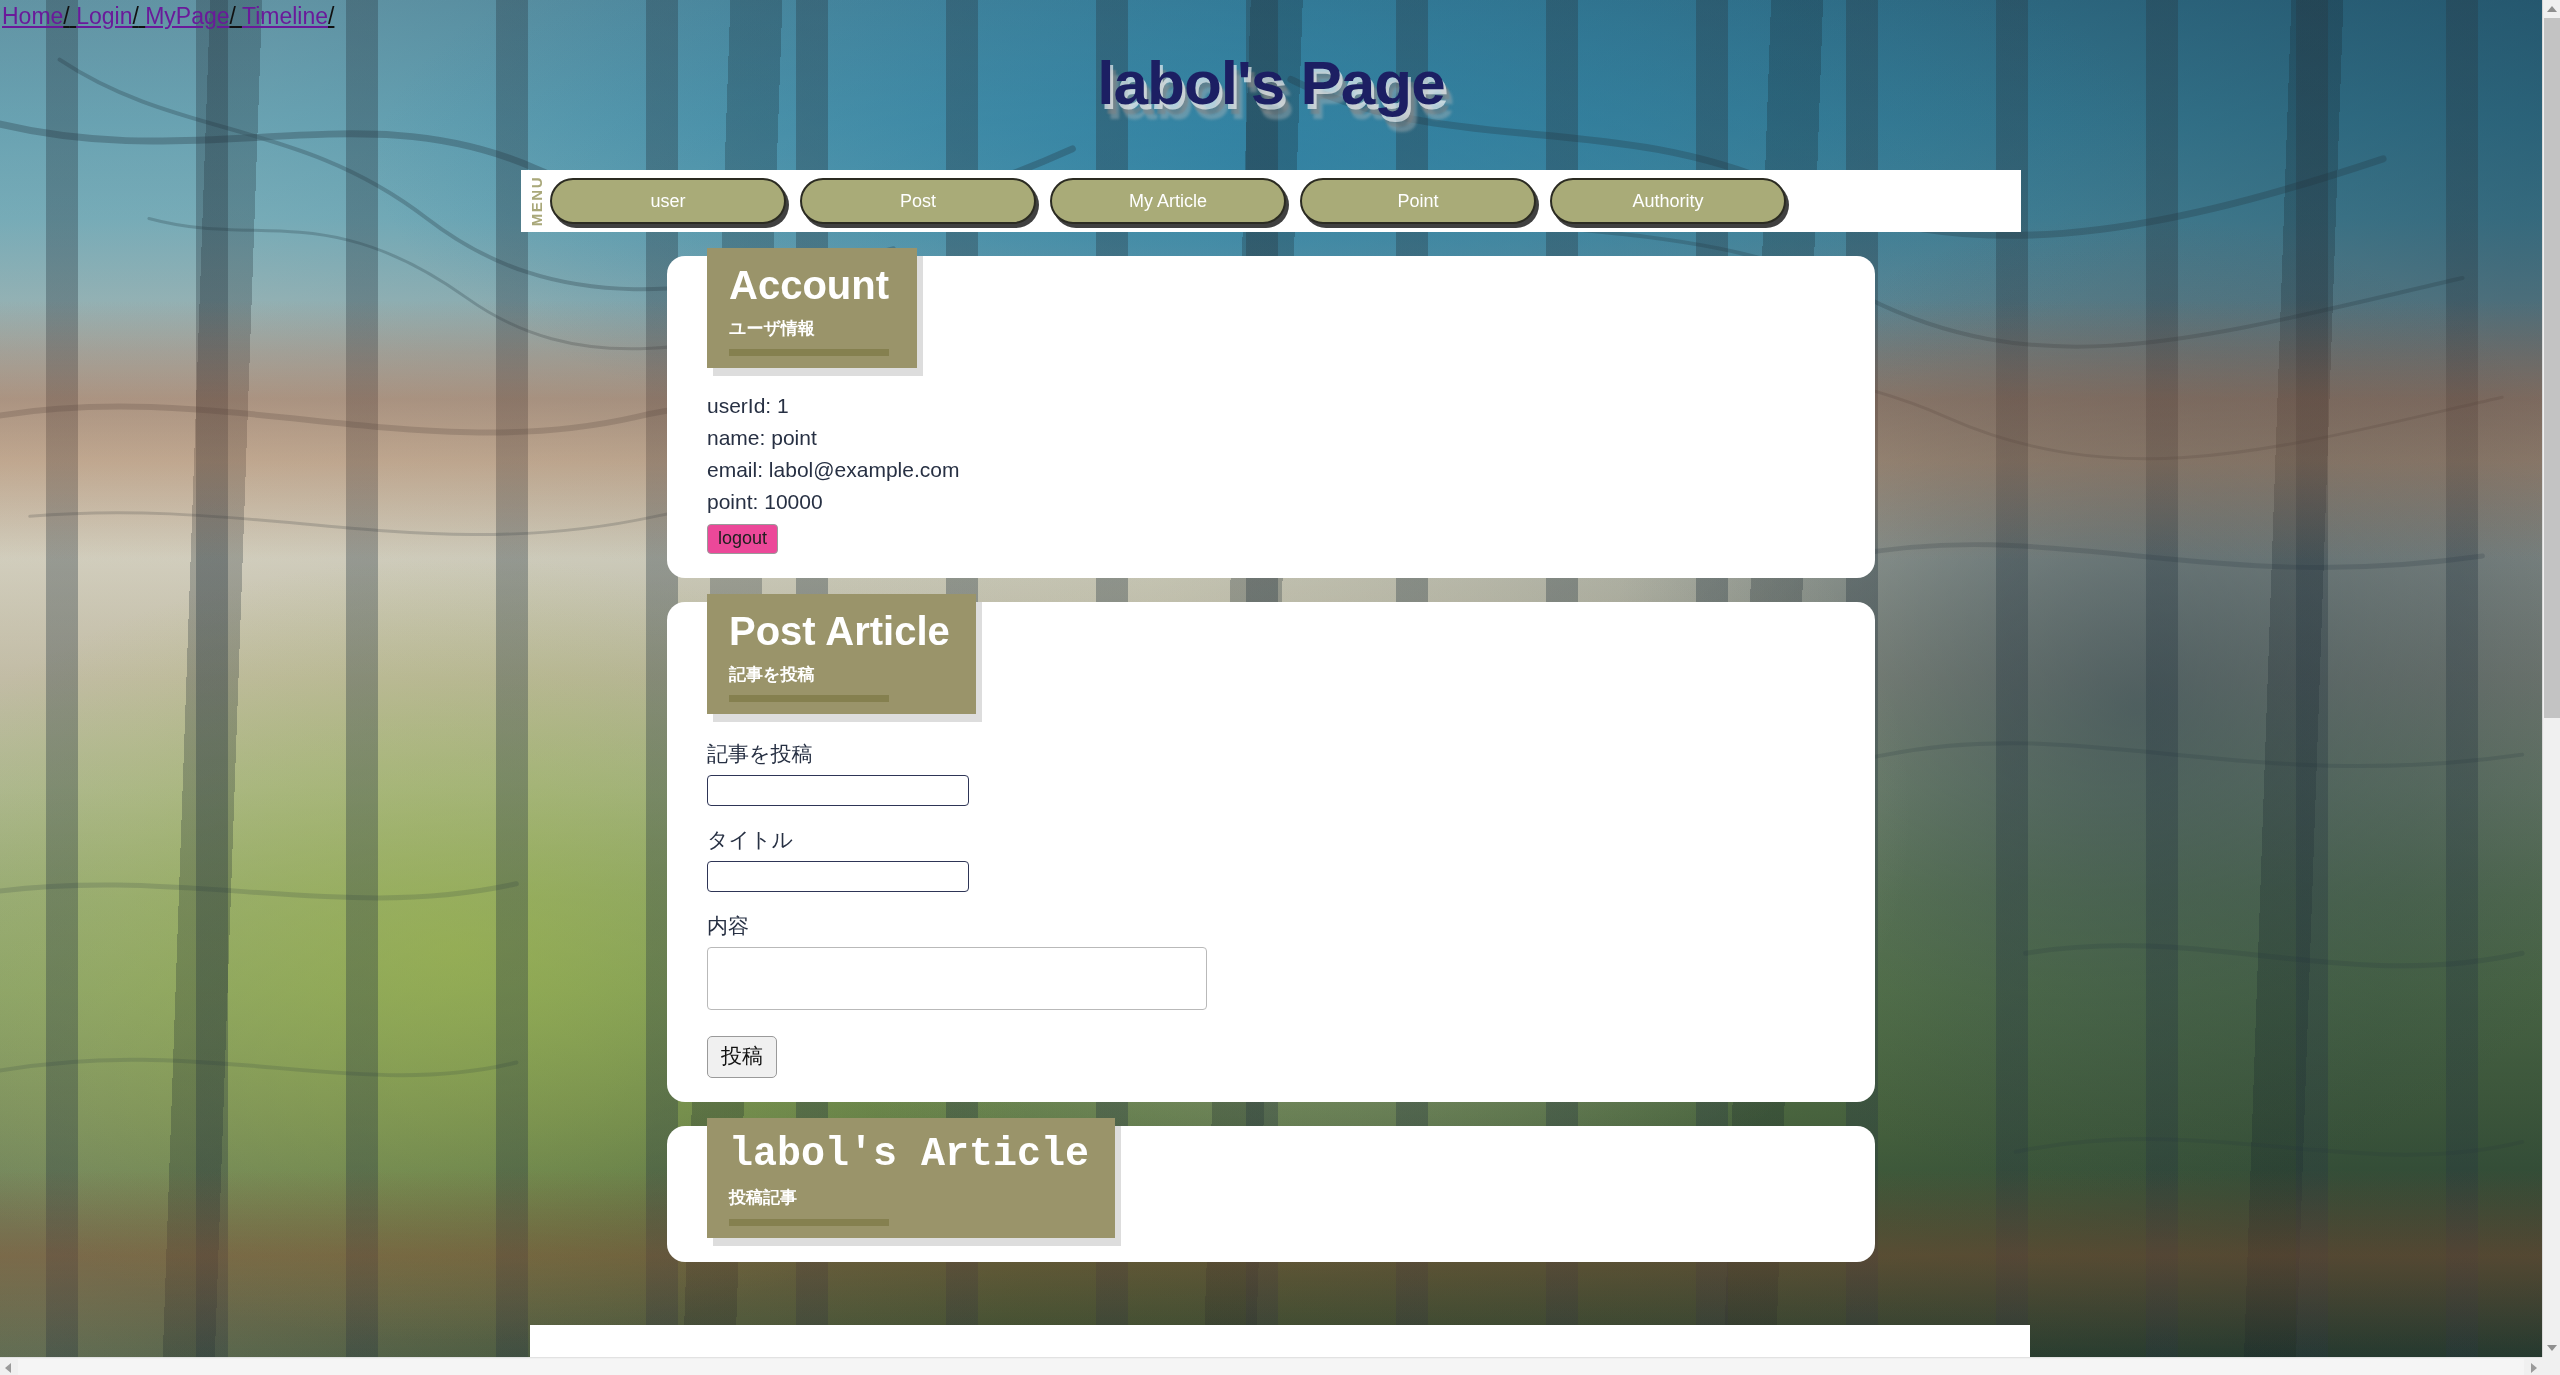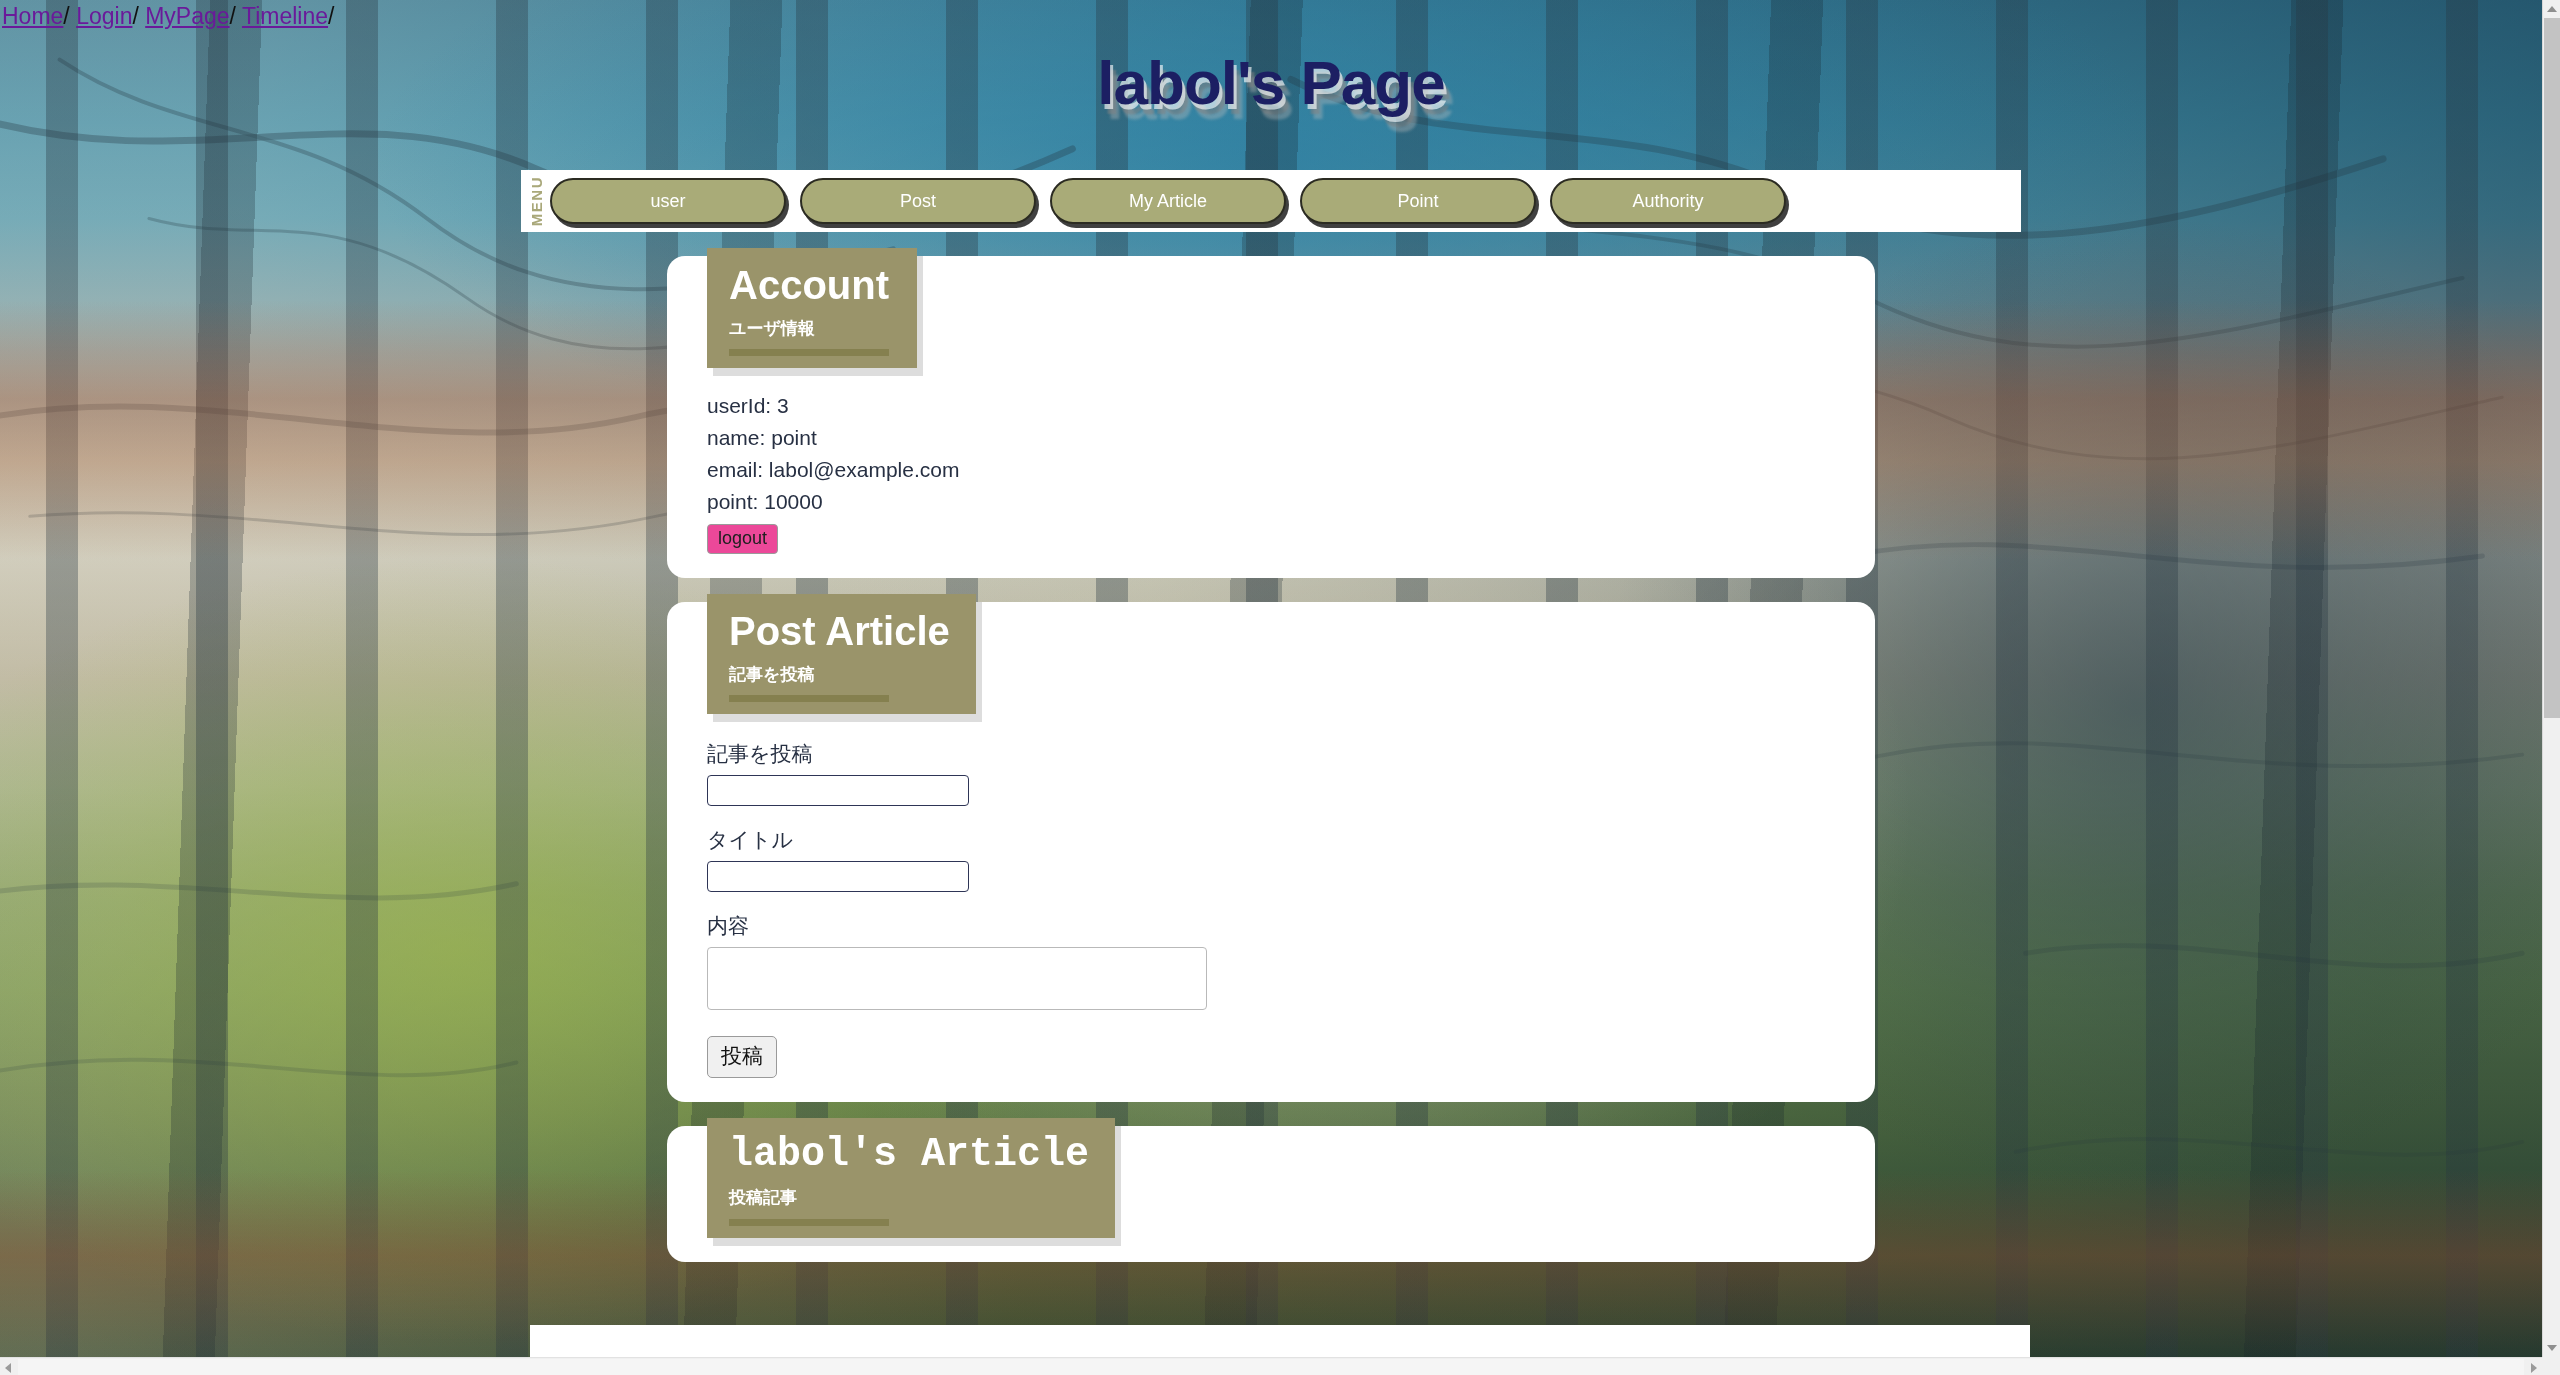--- a/index.html
+++ b/index.html
@@ -90,20 +90,21 @@
     z-index: 5;
   }
 
   
   #breadcrumb {
     padding: 2px 0 0 2px;
     font-size: 23px;
     line-height: 28px;
     white-space: nowrap;
     color: #111;
+    text-decoration: underline;
   }
   #breadcrumb a {
     color: #6a1a9a;
     text-decoration: underline;
   }
   #breadcrumb .sep { color: #111; }
 
   
   #page-title {
     text-align: center;
@@ -389,21 +390,21 @@
       <div class="menu-btn">Authority</div>
     </div>
 
     <section class="card">
       <div class="card-head">
         <div class="title">Account</div>
         <div class="subtitle">ユーザ情報</div>
         <div class="rule"></div>
       </div>
       <div class="card-body">
-        <div class="acct-line">userId: 3</div>
+        <div class="acct-line">userId: 1</div>
         <div class="acct-line">name: point</div>
         <div class="acct-line">email: labol@example.com</div>
         <div class="acct-line">point: 10000</div>
         <button class="small-btn">logout</button>
       </div>
     </section>
 
     <section class="card">
       <div class="card-head">
         <div class="title">Post Article</div>

